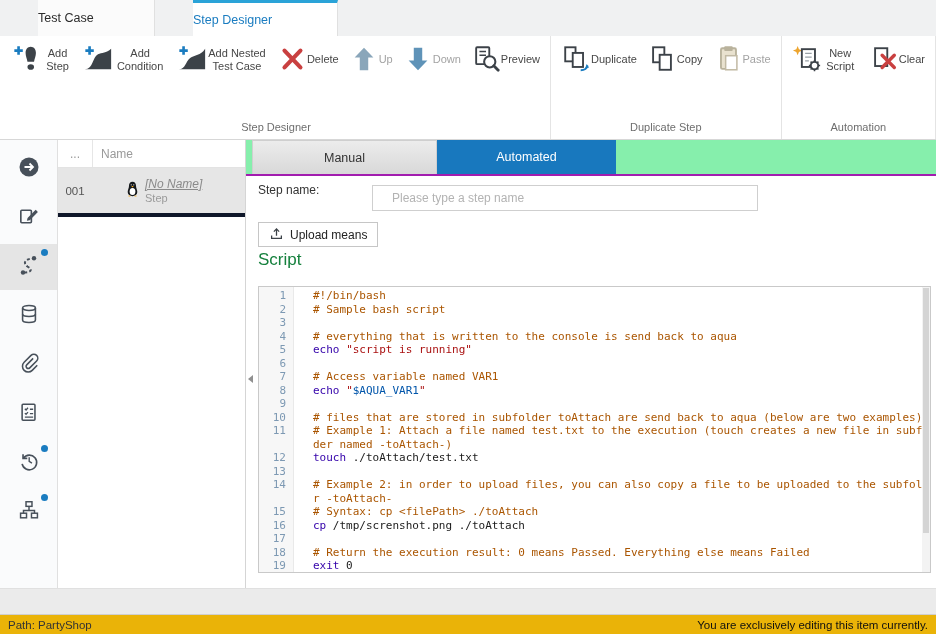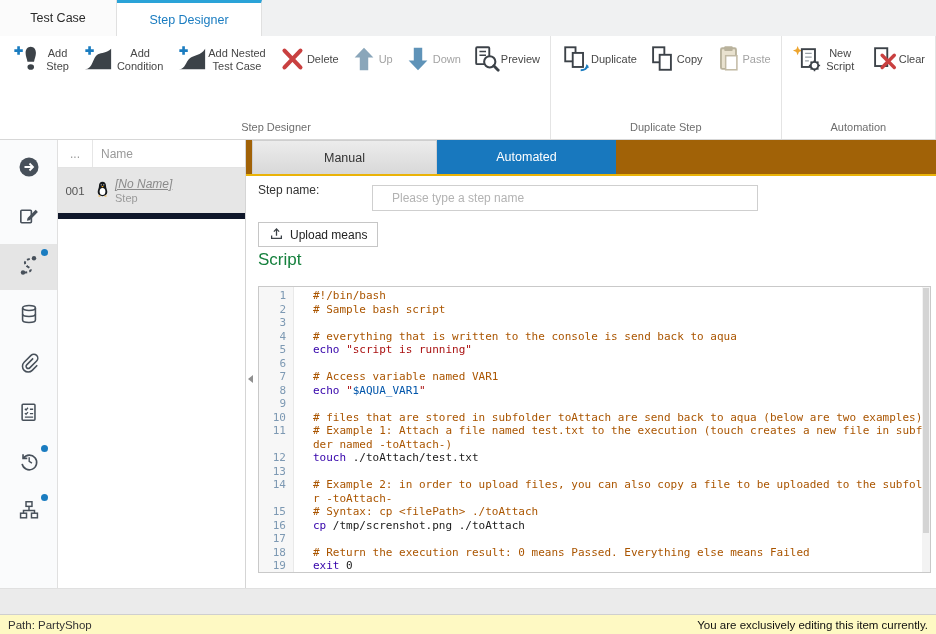--- a/index.html
+++ b/index.html
@@ -1,22 +1,22 @@
 <!DOCTYPE html>
 <html><head>
 <meta charset="utf-8">
 <style>
   html,body{margin:0;padding:0;overflow:hidden;}
   body{width:936px;height:634px;position:relative;background:#fff;
        font-family:"Liberation Sans",sans-serif;-webkit-font-smoothing:antialiased;}
 
   
   .tabstrip{position:absolute;left:0;top:0;width:936px;height:36px;background:#f0f1f2;display:flex;}
-  .wtab{height:36px;display:flex;align-items:center;justify-content:center;font-size:12.5px;
-        box-sizing:border-box;cursor:pointer;}
+  .wtab{height:36px;display:flex;align-items:center;justify-content:flex-start;font-size:12.5px;
+        box-sizing:border-box;cursor:pointer;margin-left:38px;}
   .wtab-testcase{width:117px;background:#fbfbfb;color:#2b2b2b;border-right:1px solid #e0e0e0;}
   .wtab-stepdesigner{width:145px;background:#fff;color:#1a7cc0;border-top:3px solid #2aa3d8;border-right:1px solid #e0e0e0;}
 
   
   .ribbon{position:absolute;left:0;top:36px;width:936px;height:104px;background:#fff;
           border-bottom:1px solid #d7d7d7;display:flex;align-items:stretch;padding-left:2px;box-sizing:border-box;}
   .rgroup{display:flex;flex-direction:column;border-right:1px solid #e4e4e4;padding:4px 5px 0;}
   .rbuttons{display:flex;align-items:flex-start;}
   .rbtn{display:flex;flex-direction:row;align-items:center;padding:2px 5px;cursor:pointer;}
   .ricon{height:34px;display:flex;align-items:center;justify-content:center;margin-bottom:1px;}
@@ -31,30 +31,30 @@
              position:relative;margin-bottom:3px;cursor:pointer;}
   .rail-item.active{background:#e5e5e5;}
   .badge{position:absolute;top:5px;right:9px;width:7px;height:7px;border-radius:50%;background:#1a7cc0;}
 
   
   .steps-panel{position:absolute;left:58px;top:140px;width:188px;height:448px;background:#fff;
                border-right:1px solid #d5d5d5;box-sizing:border-box;}
   .sp-header{display:flex;height:27px;border-bottom:1px solid #e3e3e3;color:#9a9a9a;font-size:12px;align-items:stretch;}
   .sp-col-more{flex:0 0 34px;border-right:1px solid #e6e6e6;display:flex;align-items:center;justify-content:center;}
   .sp-col-name{display:flex;align-items:center;padding-left:8px;flex:1;}
-  .sp-row{display:flex;height:45px;background:#e6e6e6;border-bottom:6px solid #0f172a;align-items:center;cursor:pointer;}
+  .sp-row{display:flex;height:45px;background:#e6e6e6;border-bottom:4px solid #0f172a;align-items:center;cursor:pointer;gap:30px;}
   .sp-id{flex:0 0 34px;text-align:center;color:#555;font-size:11.5px;}
   .sp-main{display:flex;align-items:center;gap:6px;padding-left:4px;}
   .sp-texts{display:flex;flex-direction:column;line-height:14px;}
   .sp-name{font-size:12px;font-style:italic;color:#8a8a8a;text-decoration:underline;}
   .sp-type{font-size:11px;color:#9a9a9a;}
 
   
   .main{position:absolute;left:246px;top:140px;width:690px;height:448px;background:#fff;}
-  .main-tabs{height:36px;border-bottom:2px solid #eab308;display:flex;padding-left:6px;box-sizing:border-box;background:#a16207;}
+  .main-tabs{height:36px;border-bottom:2px solid #a21caf;display:flex;padding-left:6px;box-sizing:border-box;background:#86efac;}
   .mtab{display:flex;align-items:center;justify-content:center;font-size:12.5px;cursor:pointer;box-sizing:border-box;}
   .mtab.inactive{width:185px;background:linear-gradient(#ececec,#d8d8d8);color:#333;border:1px solid #cfcfcf;border-bottom:none;}
   .mtab.active{width:179px;background:#1878be;color:#fff;}
   .stepname-label{position:absolute;left:12px;top:43px;font-size:12px;color:#333;}
   .stepname-input{position:absolute;left:126px;top:45px;width:386px;height:26px;box-sizing:border-box;
                   border:1px solid #cfcfcf;font-size:12px;padding:0 19px;color:#333;outline:none;
                   font-family:"Liberation Sans",sans-serif;}
   .stepname-input::placeholder{color:#b3b3b3;}
   .upload-btn{position:absolute;left:12px;top:82px;height:25px;display:inline-flex;align-items:center;gap:6px;
               padding:0 10px;border:1px solid #c6c6c6;background:#fff;font-size:12px;color:#222;cursor:pointer;}
@@ -74,21 +74,21 @@
   .tok-variable{color:#0055aa;}
   .tok-plain{color:#1a1a1a;}
   .vtrack{position:absolute;right:0;top:0;bottom:0;width:8px;background:#f3f3f3;z-index:2;}
   .vthumb{position:absolute;left:1px;top:1px;width:6px;height:86%;background:#d4d4d4;cursor:pointer;}
 
   
   .collapse-handle{position:absolute;left:246px;top:366px;width:9px;height:26px;display:flex;
                    align-items:center;justify-content:center;cursor:pointer;z-index:6;}
   .collapse-tri{width:0;height:0;border-top:4px solid transparent;border-bottom:4px solid transparent;border-right:5px solid #909090;}
   .bottom-band{position:absolute;left:0;top:588px;width:936px;height:26px;background:#ebebeb;border-top:1px solid #e0e0e0;z-index:5;}
-  .statusbar{position:absolute;left:0;top:614px;width:936px;height:20px;background:#fef9c3;border-top:1px solid #cfcfcf;
+  .statusbar{position:absolute;left:0;top:614px;width:936px;height:20px;background:#eab308;border-top:1px solid #cfcfcf;
              display:flex;align-items:center;justify-content:space-between;padding:8px 8px;box-sizing:border-box;
              font-size:11.5px;color:#333;z-index:6;}
   .status-right{color:#101010;}
 </style>
 </head>
 <body>
 
 <div class="tabstrip">
   <div class="wtab wtab-testcase">
     <span>Test Case</span>

